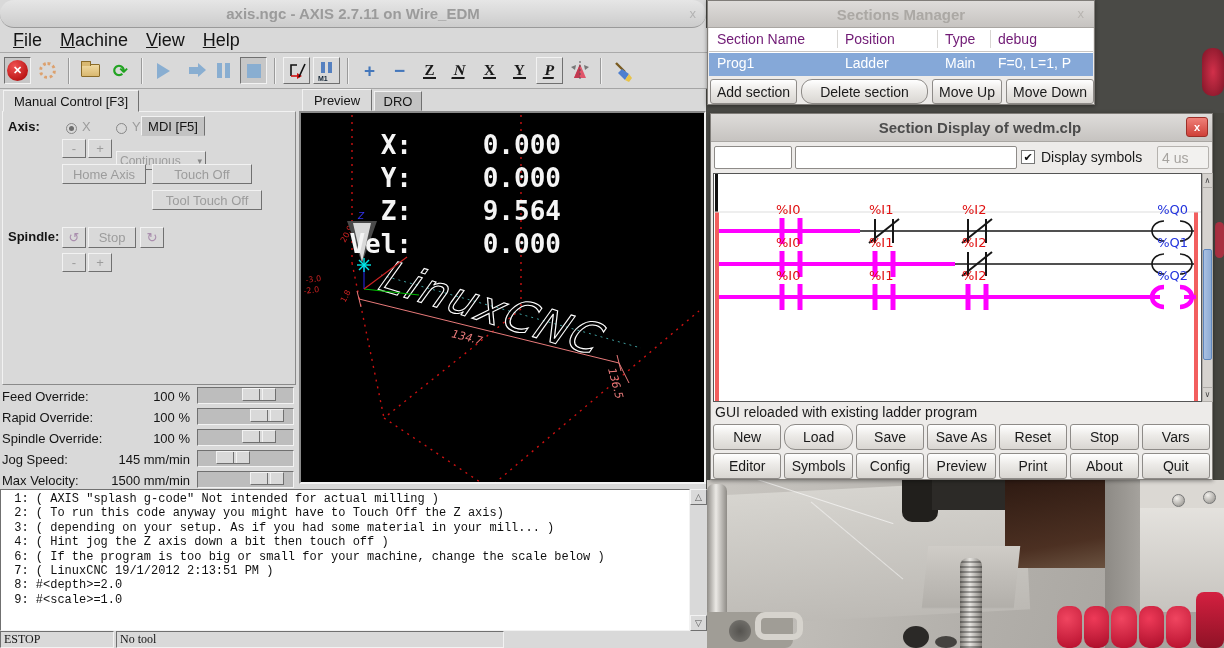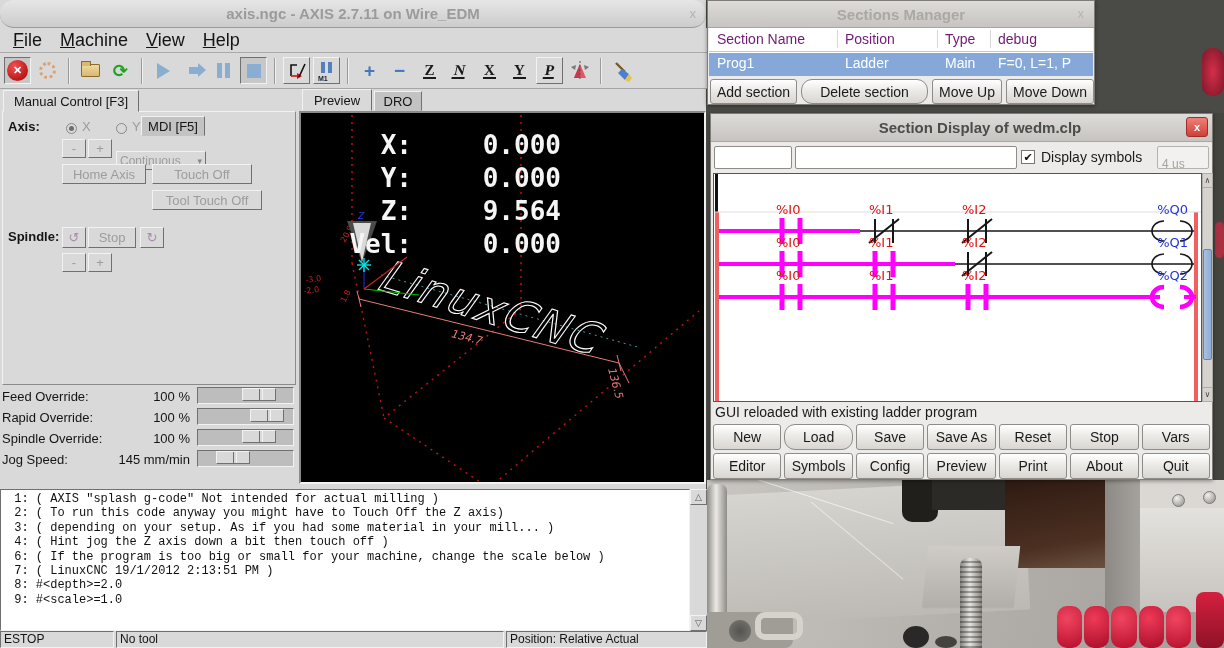--- a/index.html
+++ b/index.html
@@ -71,21 +71,21 @@
   
   #gcode{left:0;top:489px;width:690px;height:142px;background:#fff;border:1px solid;border-color:#707070 #f2f2f2 #f2f2f2 #707070;
          overflow:hidden;padding:2px 0 0 6px;}
   .gline{font-family:"Liberation Mono",monospace;font-size:12px;line-height:14.4px;color:#101010;white-space:pre;}
   .tk-scroll{background:#d9d9d9;}
   .tk-arrow{width:100%;height:16px;display:flex;align-items:center;justify-content:center;font-size:9px;color:#555;
             border:1px solid;border-color:#f2f2f2 #707070 #707070 #f2f2f2;background:#d9d9d9;}
 
   
   .status-cell{position:absolute;top:0;height:17px;border:1px solid;border-color:#707070 #f2f2f2 #f2f2f2 #707070;
-               background:#d9d9d9;font-size:12px;color:#141414;padding:0 3px;line-height:15px;overflow:hidden;white-space:nowrap;}
+               background:#d9d9d9;font-size:12px;color:#141414;padding:0 3px;line-height:15px;overflow:hidden;white-space:nowrap;font-family:Liberation Serif, serif;}
 
   
   .gtk-win{background:#edebe9;border:1px solid #807d79;box-shadow:0 1px 4px rgba(0,0,0,.4);}
   .gtk-title{height:27px;background:linear-gradient(#dedcda,#c6c3c0);border-bottom:1px solid #a9a6a2;
              display:flex;align-items:center;justify-content:center;position:relative;}
   .gtk-title .t{font-size:15px;font-weight:bold;}
   .gbtn{display:flex;align-items:center;justify-content:center;font-size:14px;color:#1a1a1a;
         background:linear-gradient(#ffffff,#eceae7 45%,#d9d6d2);border:1px solid #8e8b88;border-radius:3px;white-space:nowrap;}
   .entry{background:#fff;border:1px solid #8e8b88;border-radius:2px;}
   .red-close{position:absolute;right:4px;top:3px;width:22px;height:20px;border-radius:3px;
@@ -303,20 +303,27 @@
         </div>
 
         <div class="sl-row">
           <span class="sl-label">Jog Speed:</span>
           <span class="sl-val">145 mm/min</span>
           <span class="sl-trough">
             <span class="sl-handle" style="left: calc(30% - 10.2px);"></span>
           </span>
         </div>
 
+        <div class="sl-row">
+          <span class="sl-label">Max Velocity:</span>
+          <span class="sl-val">1500 mm/min</span>
+          <span class="sl-trough">
+            <span class="sl-handle" style="left: calc(86% - 29.24px);"></span>
+          </span>
+        </div>
       </div>
 
     <div class="tab active" style="left:302px;top:89px;width:70px;height:22px;">
       <span>Preview</span>
     </div>
     <div class="tab inactive" style="left:374px;top:91px;width:48px;height:20px;">
       <span>DRO</span>
     </div>
 
     <div id="canvas-frame" class="abs">
@@ -395,21 +402,20 @@
       </div>
     <div class="abs tk-scroll" style="left:690px;top:489px;width:17px;height:142px;">
       <div class="tk-arrow glyph">△</div>
       <div style="height:110px;"></div>
       <div class="tk-arrow glyph">▽</div>
     </div>
 
     <div class="abs" style="left:0;top:631px;width:707px;height:17px;background:#d9d9d9;">
       <div class="status-cell" style="left:0;width:114px;">ESTOP</div>
       <div class="status-cell" style="left:116px;width:388px;">No tool</div>
-      <div class="status-cell" style="left:506px;width:201px;">Position: Relative Actual</div>
     </div>
   </div>
 
   <div class="abs gtk-win" style="left:707px;top:0;width:388px;height:105px;">
     <div class="gtk-title">
       <span class="t" style="color:#aba8a4;">Sections Manager</span>
       <span class="win-close-x" style="top:5px;color:#b8b5b1;">x</span>
     </div>
     <div class="abs" style="left:1px;top:27px;width:384px;height:48px;background:#fff;overflow:hidden;">
       <div class="abs" style="left:0;top:0;width:100%;height:24px;border-bottom:1px solid #c9c6c3;font-size:14px;color:#701a75;">
@@ -444,21 +450,21 @@
           <span>x</span>
         </span>
     </div>
     <div class="abs" style="left:0;top:28px;width:501px;height:31px;">
       <div class="abs entry" style="left:3px;top:4px;width:78px;height:23px;"></div>
       <div class="abs entry" style="left:84px;top:4px;width:222px;height:23px;"></div>
       <div class="abs" style="left:310px;top:8px;width:14px;height:14px;background:#fff;border:1px solid #777;font-size:11px;line-height:12px;text-align:center;color:#111;">
         <span>✔</span>
       </div>
       <span class="abs" style="left:330px;top:7px;font-size:14px;color:#1a1a1a;">Display symbols</span>
-      <div class="abs entry" style="left:446px;top:4px;width:52px;height:23px;background:#f2f1ef;border-color:#b5b2ae;color:#a6a39f;font-size:12px;padding:10px 4px;">
+      <div class="abs entry" style="left:446px;top:4px;width:52px;height:23px;background:#f2f1ef;border-color:#b5b2ae;color:#a6a39f;font-size:14px;padding:3px 4px;">
         <span>4 us</span>
       </div>
     </div>
 
     <div class="abs" style="left:2px;top:59px;width:489px;height:229px;background:#fff;border:1px solid #555;overflow:hidden;">
       <svg width="487" height="227" viewBox="0 0 487 227">
         <rect x="1" y="0" width="3" height="38" fill="#111"></rect>
         <rect x="1" y="38" width="4" height="189" fill="#f25f5f"></rect>
         <rect x="480" y="38" width="4" height="189" fill="#f25f5f"></rect>
         <line x1="0" y1="38" x2="487" y2="38" stroke="#dddddd" stroke-width="1"></line>

